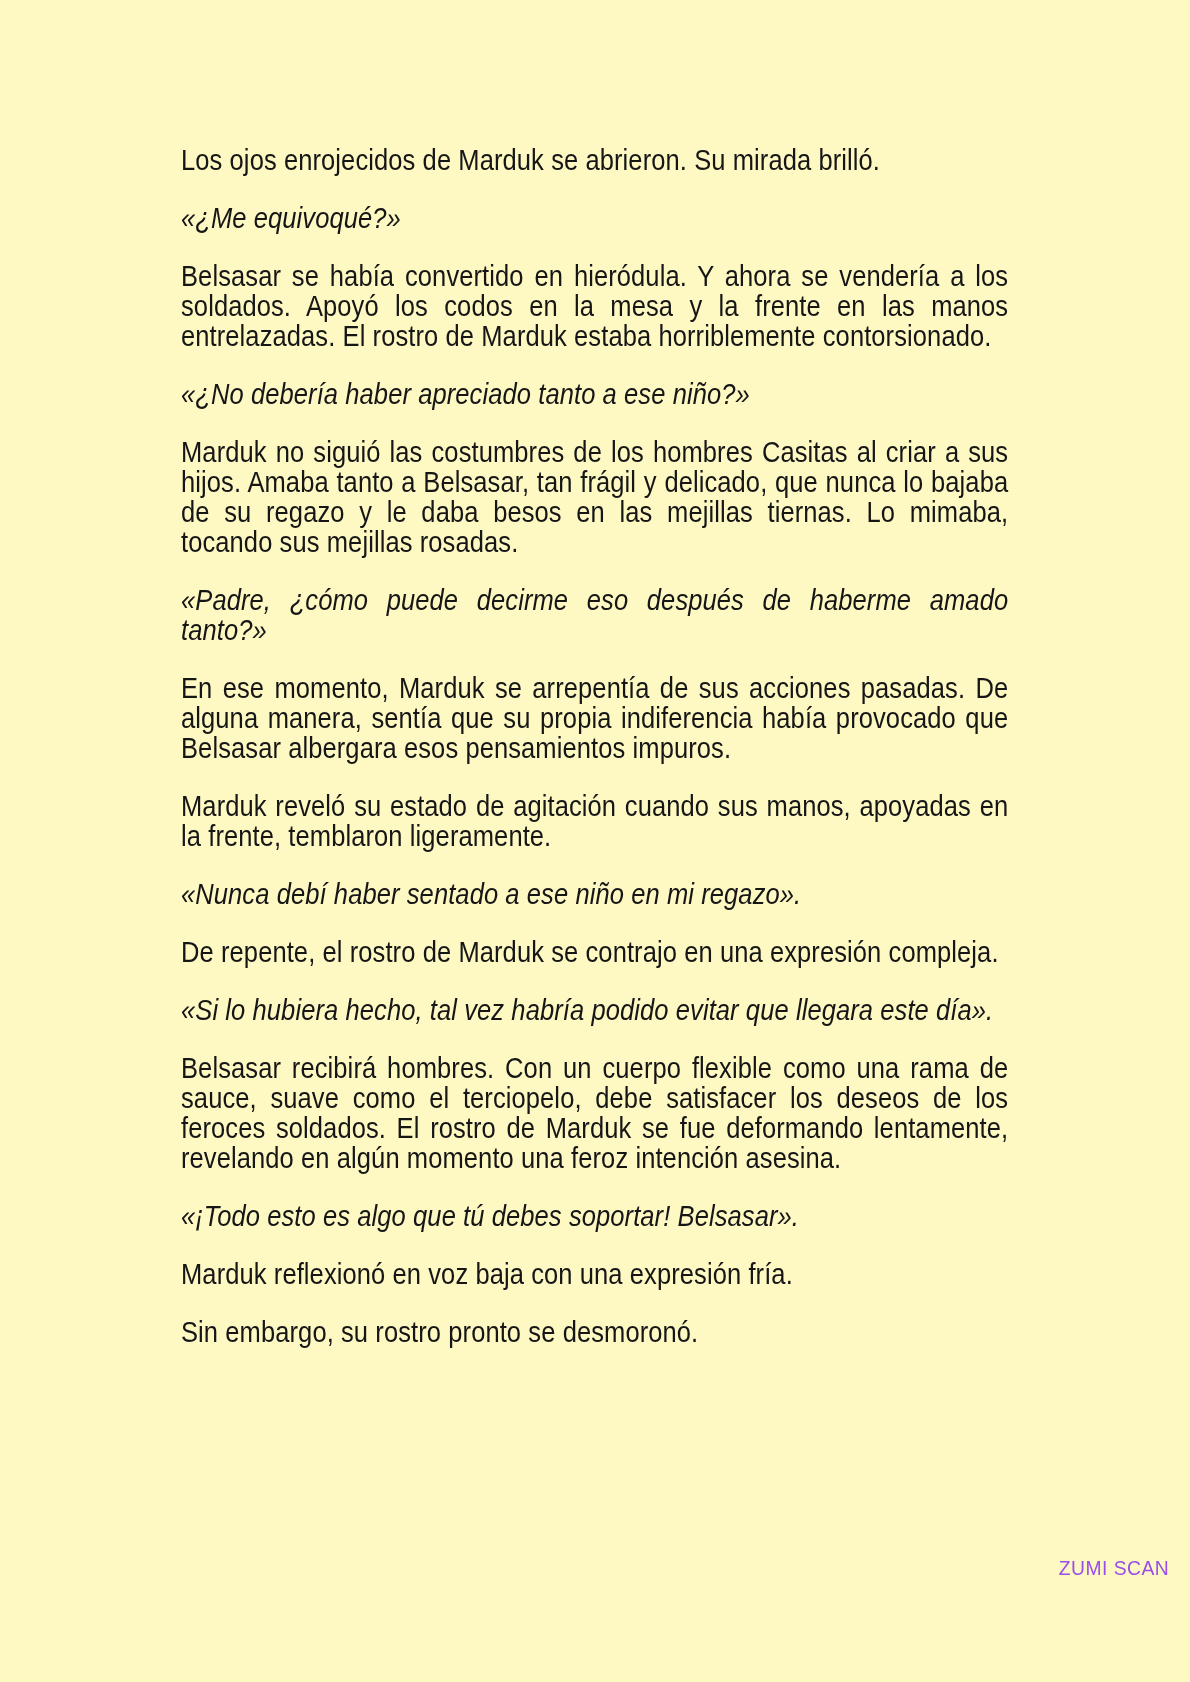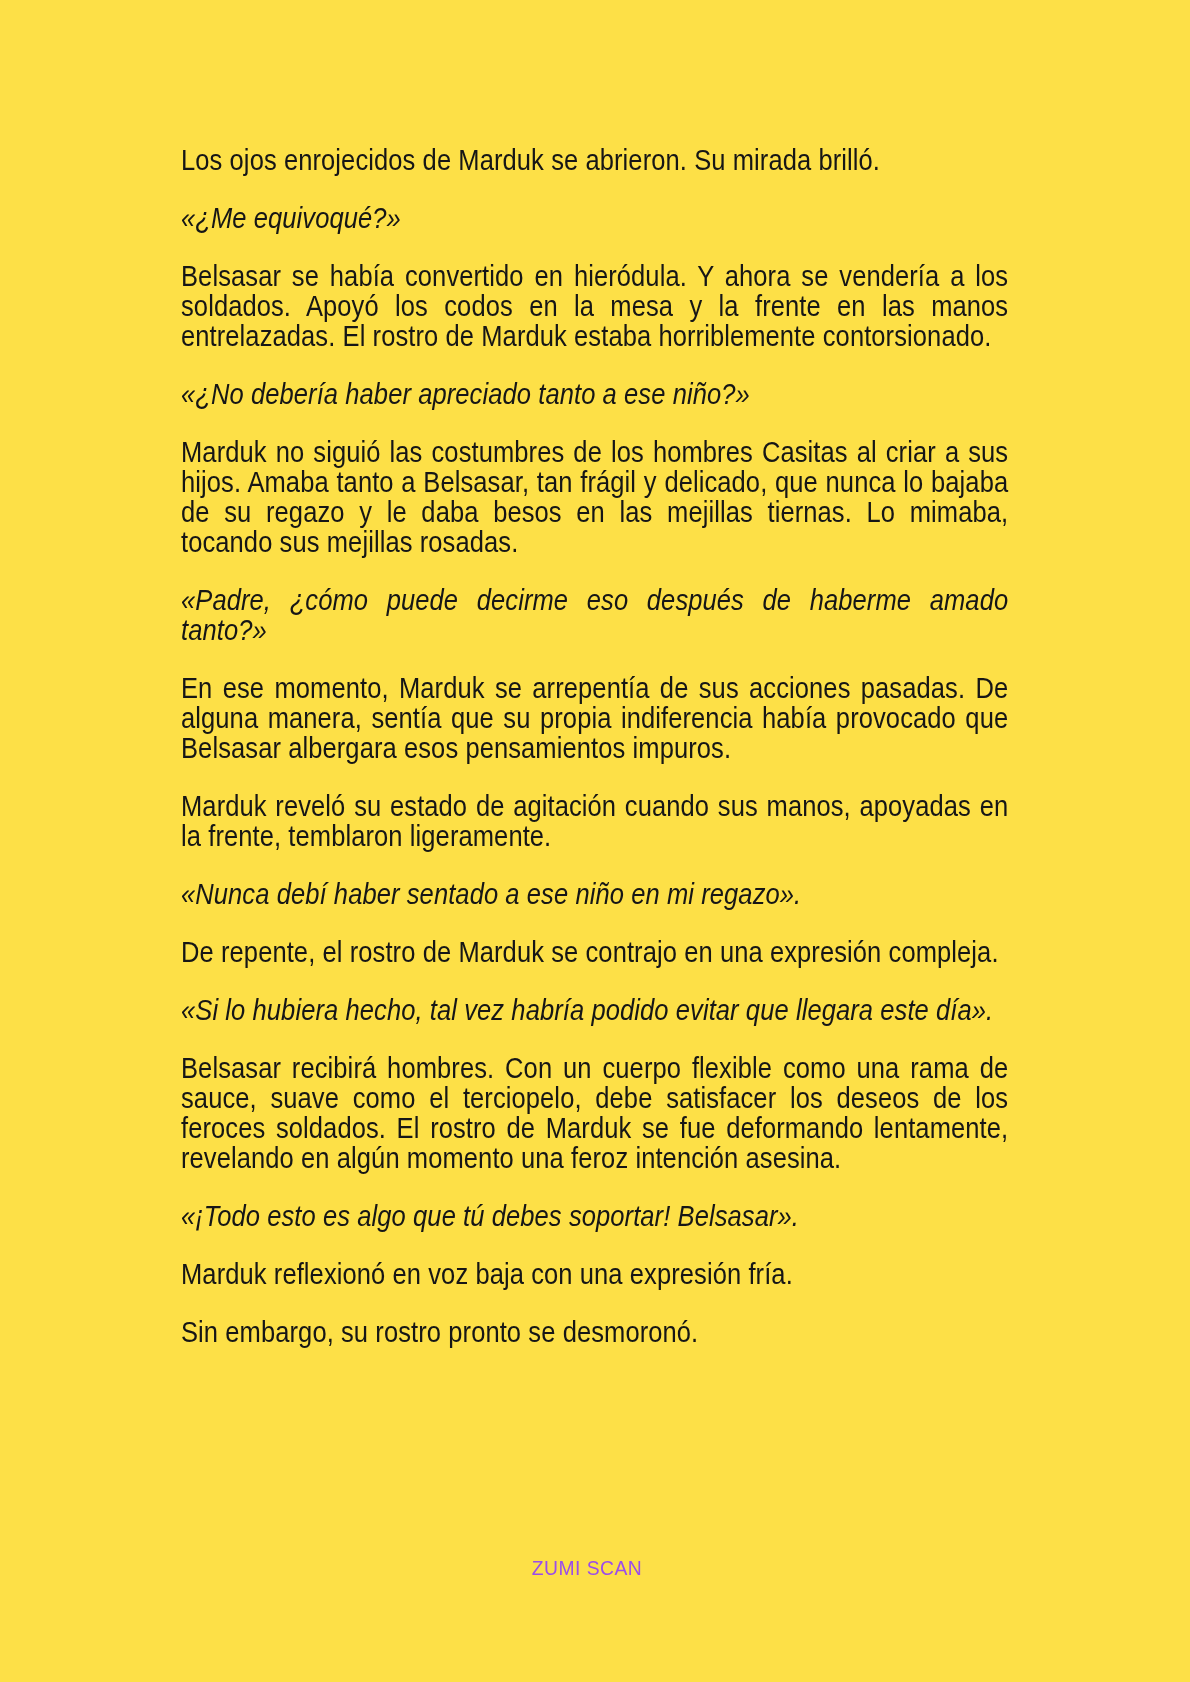--- a/index.html
+++ b/index.html
@@ -4,21 +4,21 @@
 <style>
   html, body {
     margin: 0;
     padding: 0;
     background: #ffffff;
   }
   .page {
     position: relative;
     width: 1190px;
     height: 1682px;
-    background: #fde047;
+    background: #fef9c3;
     overflow: hidden;
     font-family: "Liberation Sans", sans-serif;
   }
   
   .content {
     position: absolute;
     left: 181px;
     top: 145px;
     width: 940px;
     transform: scaleX(0.88);
@@ -33,21 +33,21 @@
     letter-spacing: 0.1px;
   }
   .content p.quote {
     font-style: italic;
   }
   .footer {
     position: absolute;
     left: 0;
     right: 16px;
     top: 1556px;
-    text-align: center;
+    text-align: right;
   }
   .footer span {
     display: inline-block;
     font-size: 21px;
     line-height: 24px;
     letter-spacing: 0.5px;
     transform: scaleX(0.92);
     transform-origin: 50% 50%;
   }
 </style>

